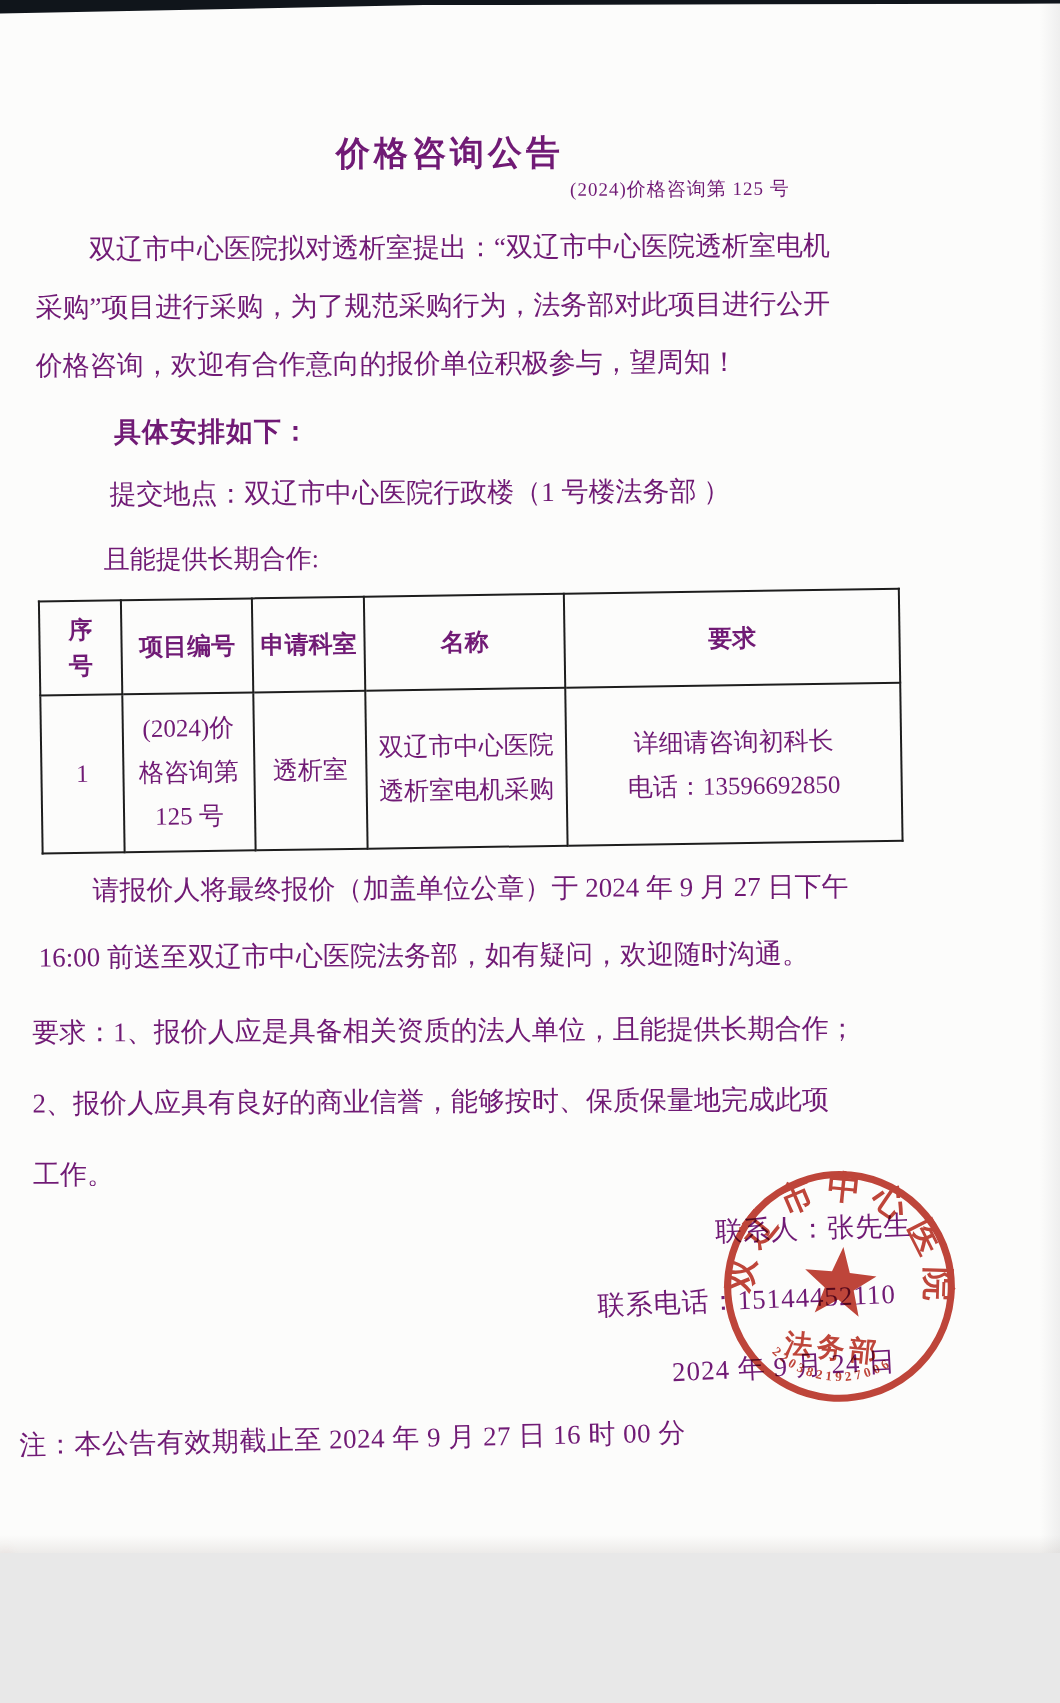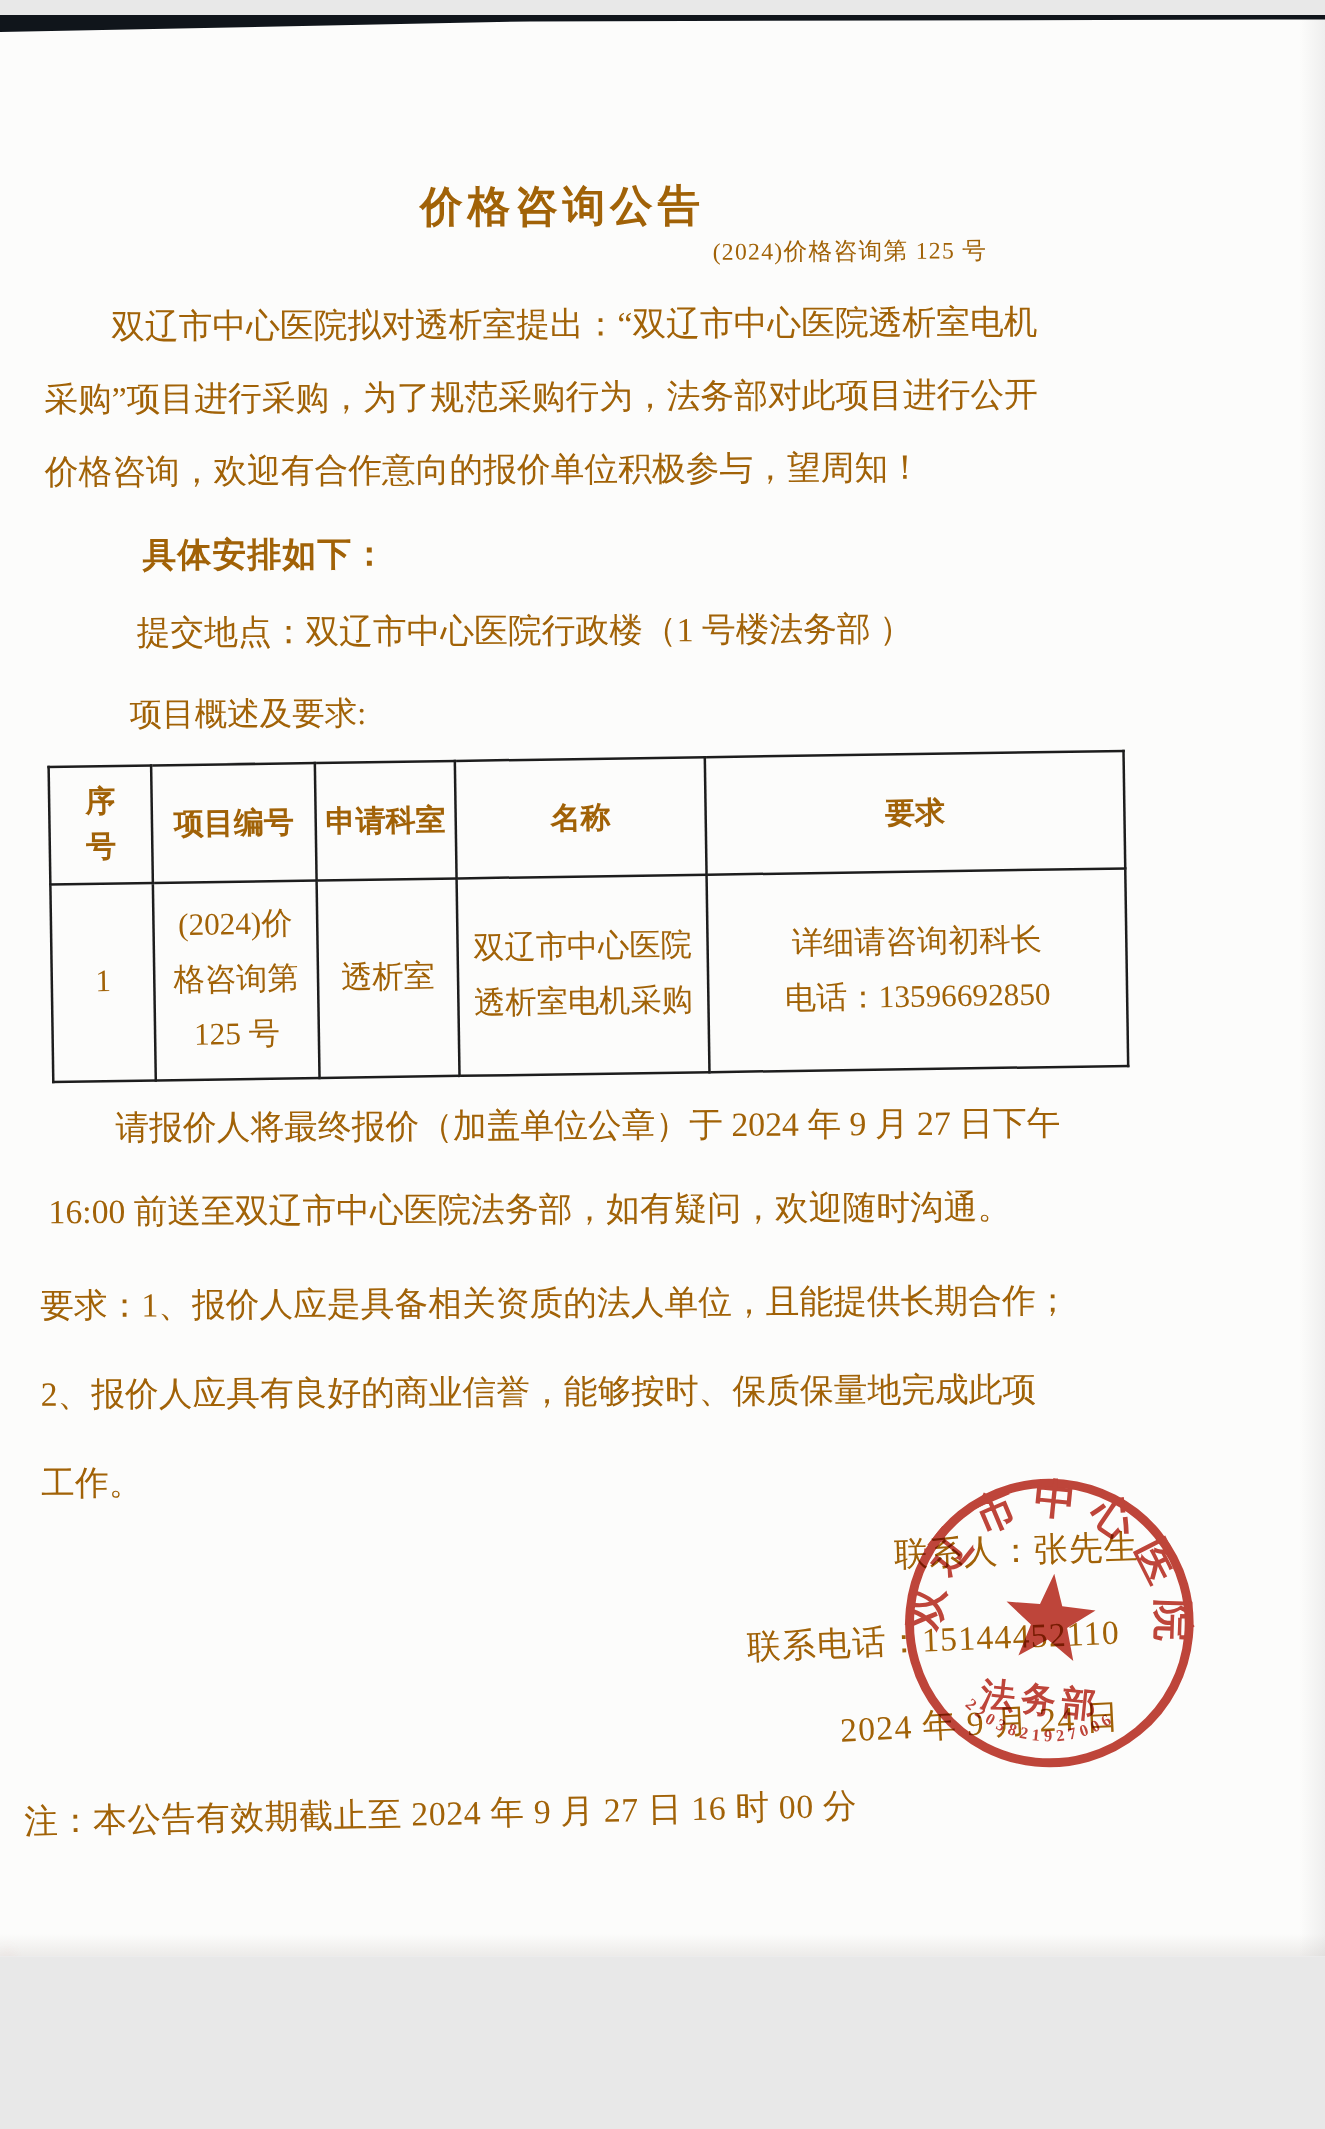--- a/index.html
+++ b/index.html
@@ -1,20 +1,20 @@
 <!DOCTYPE html>
 <html lang="zh"><head>
 <meta charset="utf-8">
 <style>
   html,body{margin:0;padding:0;background:#e8e8e8;}
   .page{
-    position:relative;width:1060px;height:1553px;margin:12px auto;
+    position:relative;width:1060px;height:1553px;margin:0 auto;
     background:#fcfcfb;overflow:hidden;
     font-family:"Liberation Serif","DejaVu Serif",serif;
-    color:#a16207;
+    color:#701a75;
   }
   
   .top-edge{position:absolute;top:0;left:0;width:100%;height:16px;background:#10151b;
     clip-path:polygon(0 0,100% 0,100% 22%,40% 32%,0 85%);z-index:5;}
   .right-shade{position:absolute;right:0;top:0;width:20px;height:100%;
     background:linear-gradient(to right,transparent,rgba(120,120,125,0.10));z-index:4;}
   .bottom-smudge{position:absolute;bottom:0;left:0;width:100%;height:18px;
     background:linear-gradient(to top,rgba(180,173,168,0.22),transparent);z-index:4;}
   .left-pink{position:absolute;left:-12px;top:1540px;width:36px;height:175px;
     background:radial-gradient(ellipse at center,rgba(226,128,128,0.30),transparent 70%);
@@ -70,21 +70,21 @@
   <div class="doc">
 
     <div class="title">价格咨询公告</div>
     <div class="docnum">(2024)价格咨询第 125 号</div>
 
     <div class="para intro">双辽市中心医院拟对透析室提出：“双辽市中心医院透析室电机
 采购”项目进行采购，为了规范采购行为，法务部对此项目进行公开
 价格咨询，欢迎有合作意向的报价单位积极参与，望周知！</div>
     <div class="arr">具体安排如下：</div>
     <div class="submit">提交地点：双辽市中心医院行政楼（1 号楼法务部 ）</div>
-    <div class="overview">项目概述及要求:</div>
+    <div class="overview">且能提供长期合作:</div>
 
     <table class="proj">
       <thead>
         <tr>
           <th class="col-seq"><span>序号</span></th>
           <th class="col-no">项目编号</th>
           <th class="col-dept">申请科室</th>
           <th class="col-name">名称</th>
           <th class="col-req">要求</th>
         </tr>

